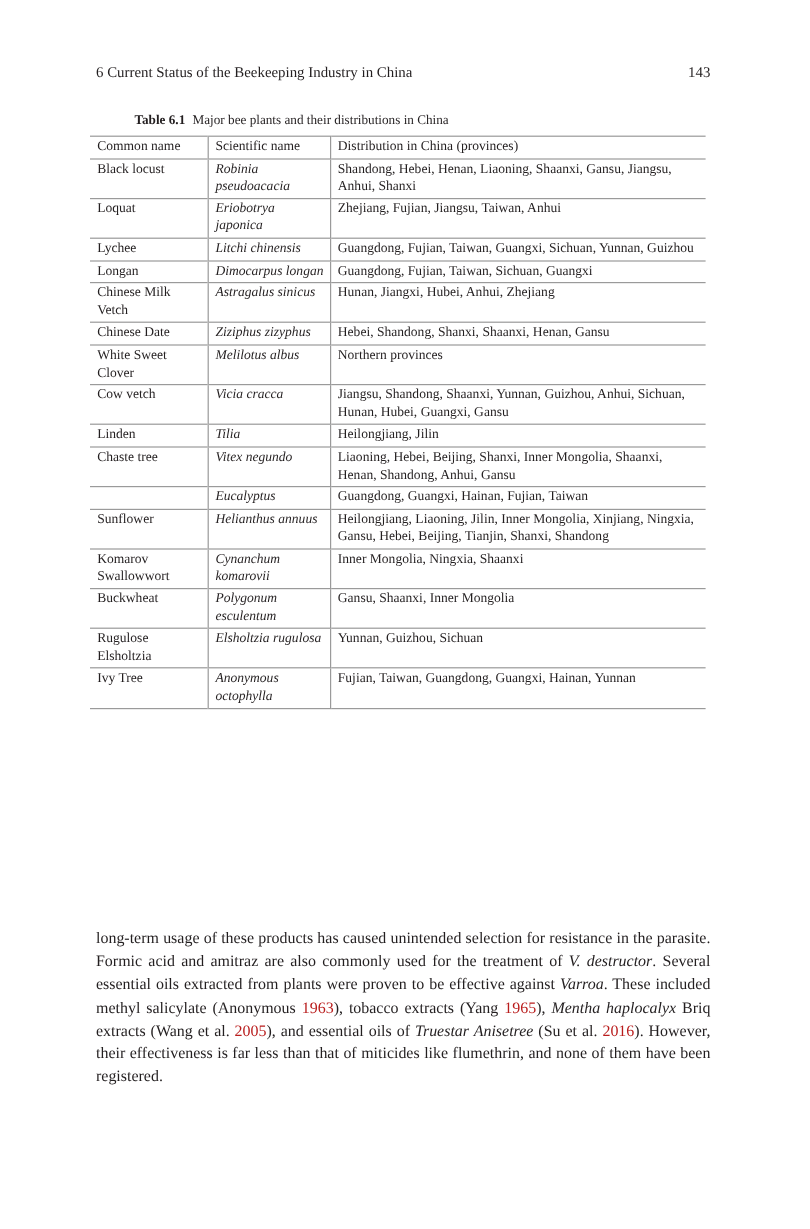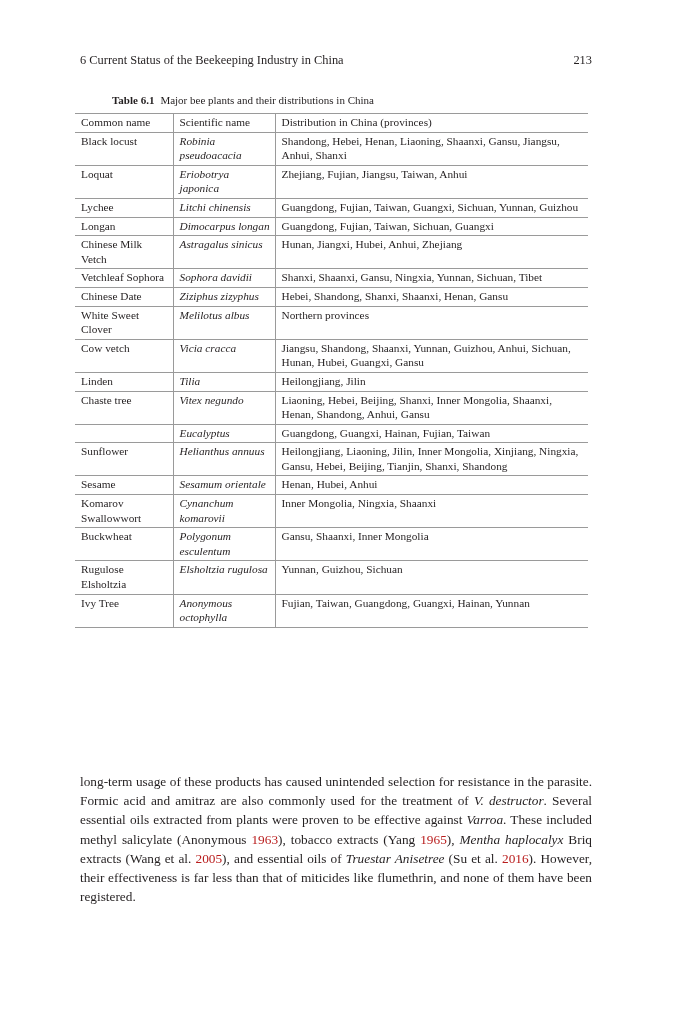--- a/index.html
+++ b/index.html
@@ -39,21 +39,21 @@
   }
   .body-text p { margin: 0; }
   .ref { color: #b91c1c; }
   i { font-style: italic; }
 </style>
 </head>
 <body>
 
 <div class="running-head">
   <span class="chap">6   Current Status of the Beekeeping Industry in China</span>
-  <span class="pnum">213</span>
+  <span class="pnum">143</span>
 </div>
 
 <div class="caption">
   <b>Table 6.1</b><span>Major bee plants and their distributions in China</span>
 </div>
 
 <table class="bee">
   <colgroup>
       <col class="c1">
       <col class="c2">
@@ -86,25 +86,20 @@
         <td>Longan</td>
         <td class="sci">Dimocarpus longan</td>
         <td>Guangdong, Fujian, Taiwan, Sichuan, Guangxi</td>
       </tr>
       <tr>
         <td>Chinese Milk Vetch</td>
         <td class="sci">Astragalus sinicus</td>
         <td>Hunan, Jiangxi, Hubei, Anhui, Zhejiang</td>
       </tr>
       <tr>
-        <td>Vetchleaf Sophora</td>
-        <td class="sci">Sophora davidii</td>
-        <td>Shanxi, Shaanxi, Gansu, Ningxia, Yunnan, Sichuan, Tibet</td>
-      </tr>
-      <tr>
         <td>Chinese Date</td>
         <td class="sci">Ziziphus zizyphus</td>
         <td>Hebei, Shandong, Shanxi, Shaanxi, Henan, Gansu</td>
       </tr>
       <tr>
         <td>White Sweet Clover</td>
         <td class="sci">Melilotus albus</td>
         <td>Northern provinces</td>
       </tr>
       <tr>
@@ -126,25 +121,20 @@
         <td></td>
         <td class="sci">Eucalyptus</td>
         <td>Guangdong, Guangxi, Hainan, Fujian, Taiwan</td>
       </tr>
       <tr>
         <td>Sunflower</td>
         <td class="sci">Helianthus annuus</td>
         <td>Heilongjiang, Liaoning, Jilin, Inner Mongolia, Xinjiang, Ningxia, Gansu, Hebei, Beijing, Tianjin, Shanxi, Shandong</td>
       </tr>
       <tr>
-        <td>Sesame</td>
-        <td class="sci">Sesamum orientale</td>
-        <td>Henan, Hubei, Anhui</td>
-      </tr>
-      <tr>
         <td>Komarov Swallowwort</td>
         <td class="sci">Cynanchum komarovii</td>
         <td>Inner Mongolia, Ningxia, Shaanxi</td>
       </tr>
       <tr>
         <td>Buckwheat</td>
         <td class="sci">Polygonum esculentum</td>
         <td>Gansu, Shaanxi, Inner Mongolia</td>
       </tr>
       <tr>

